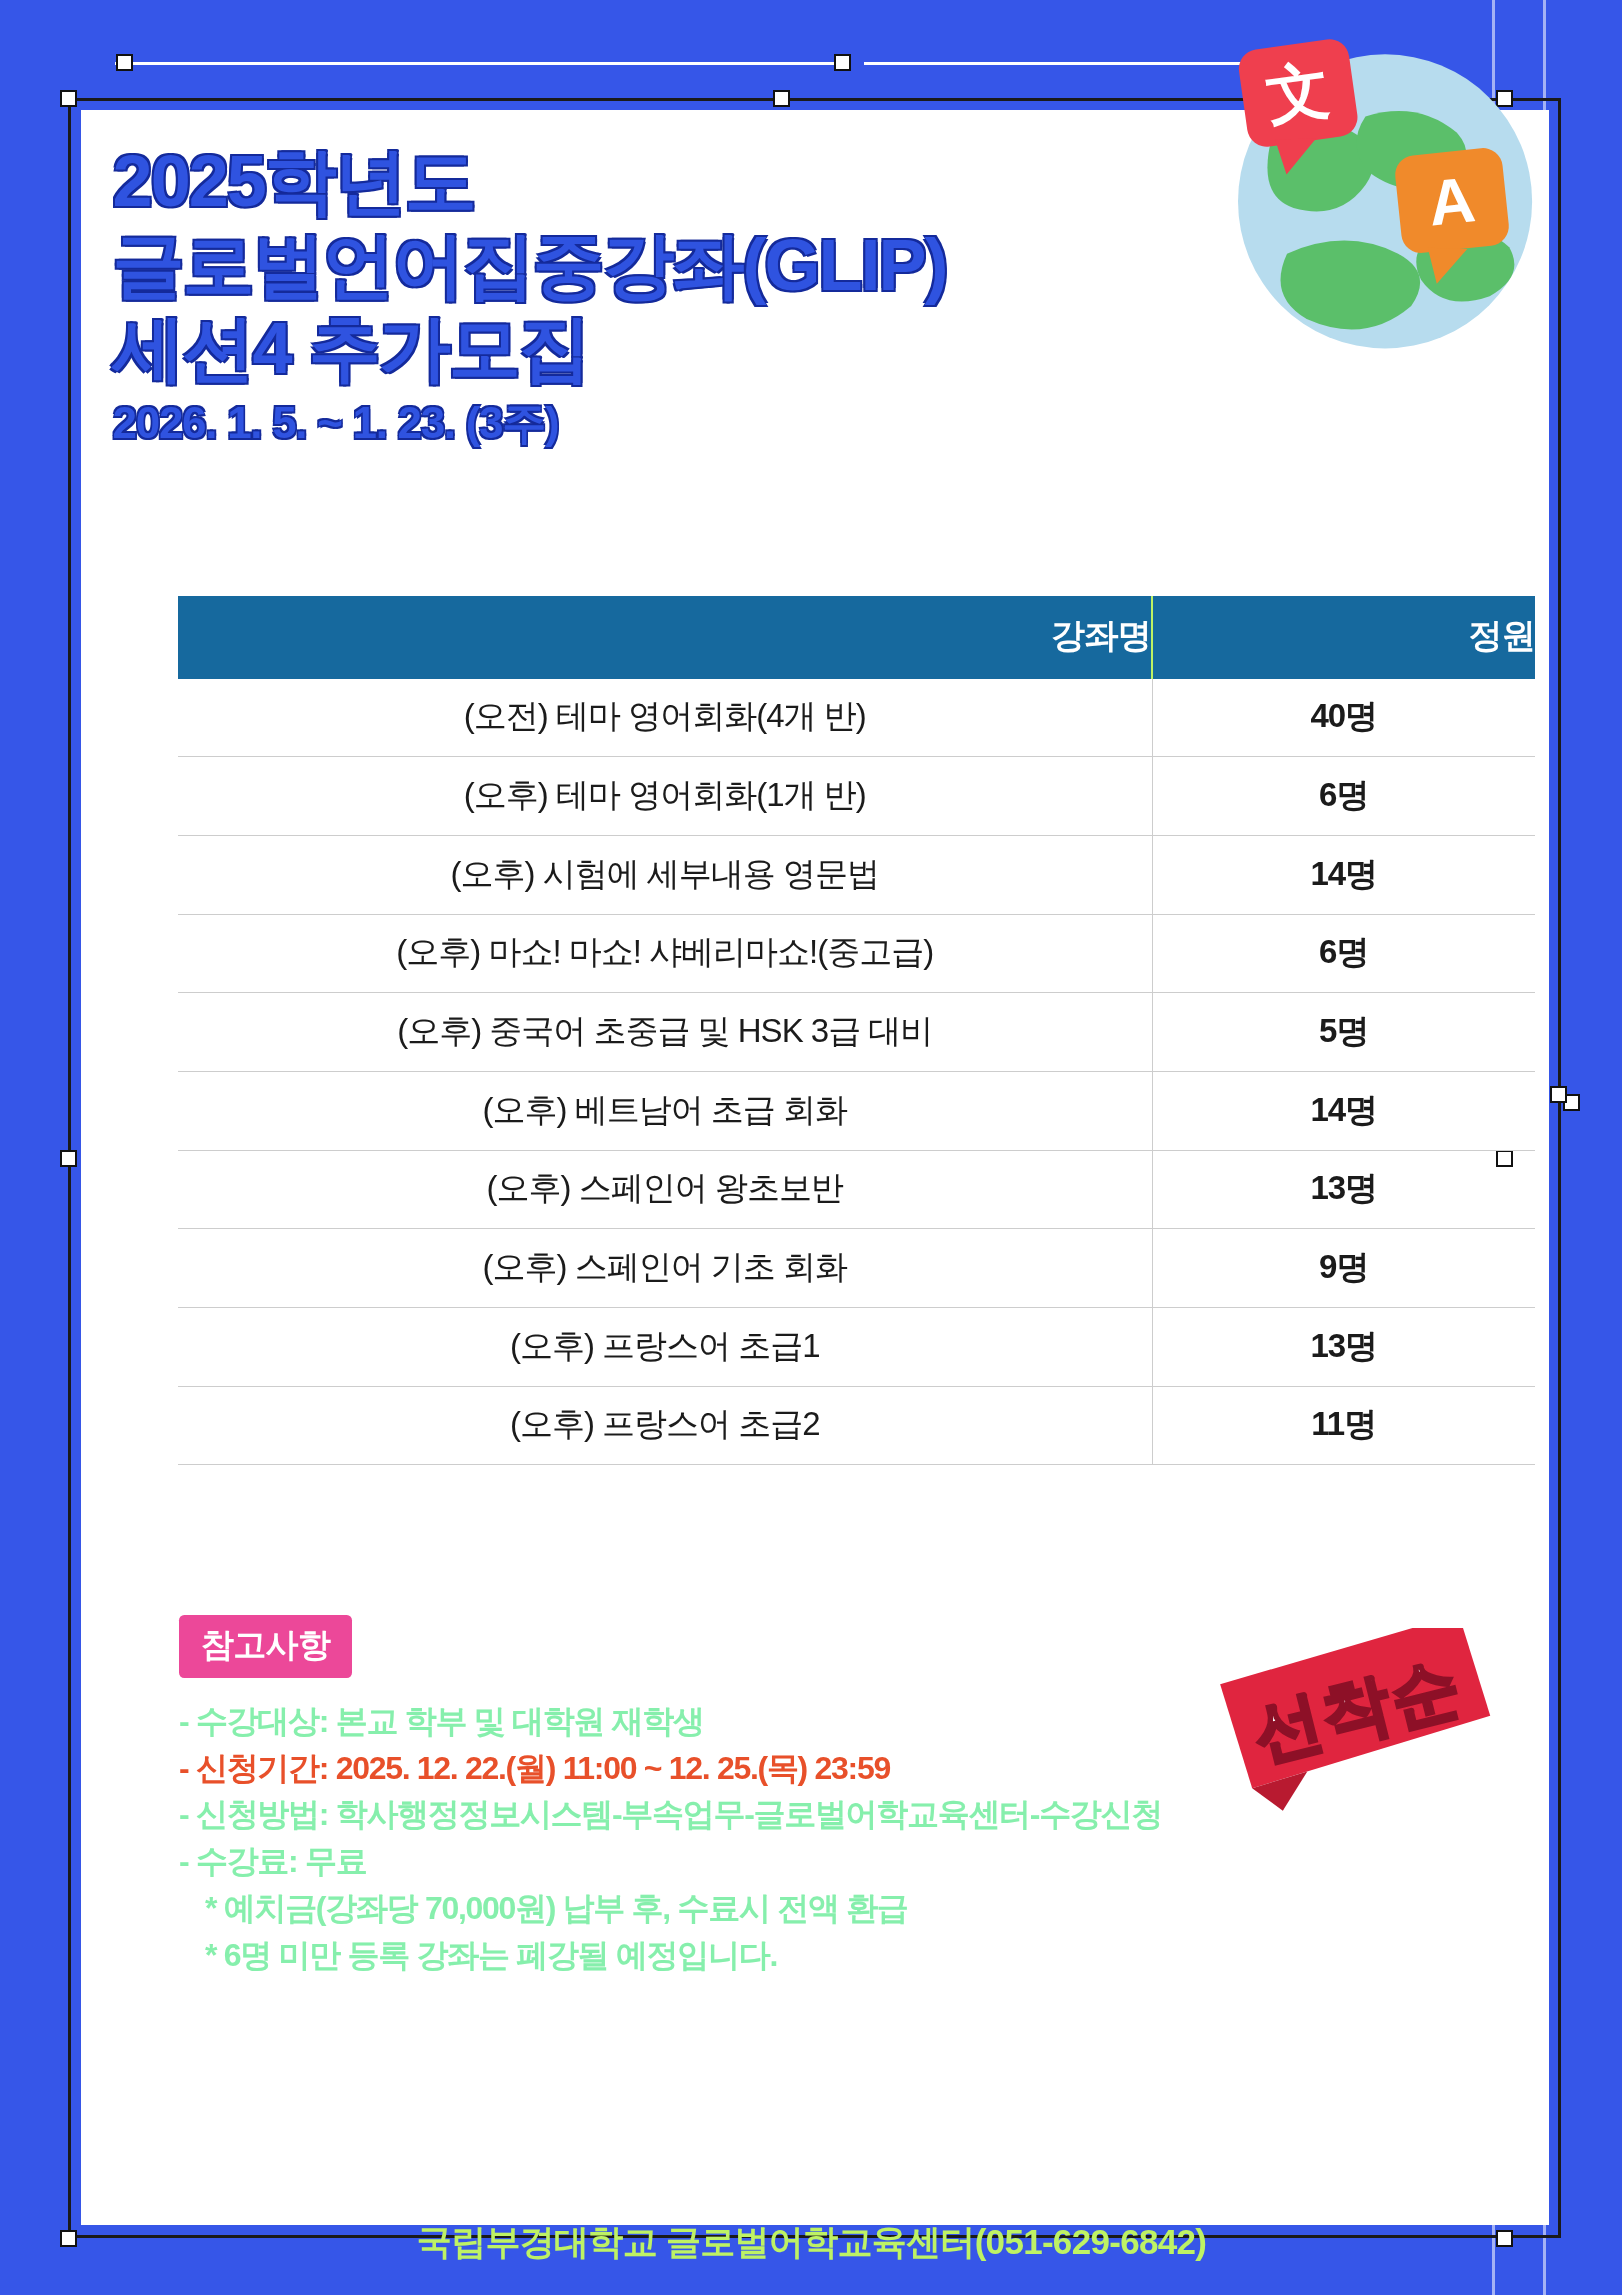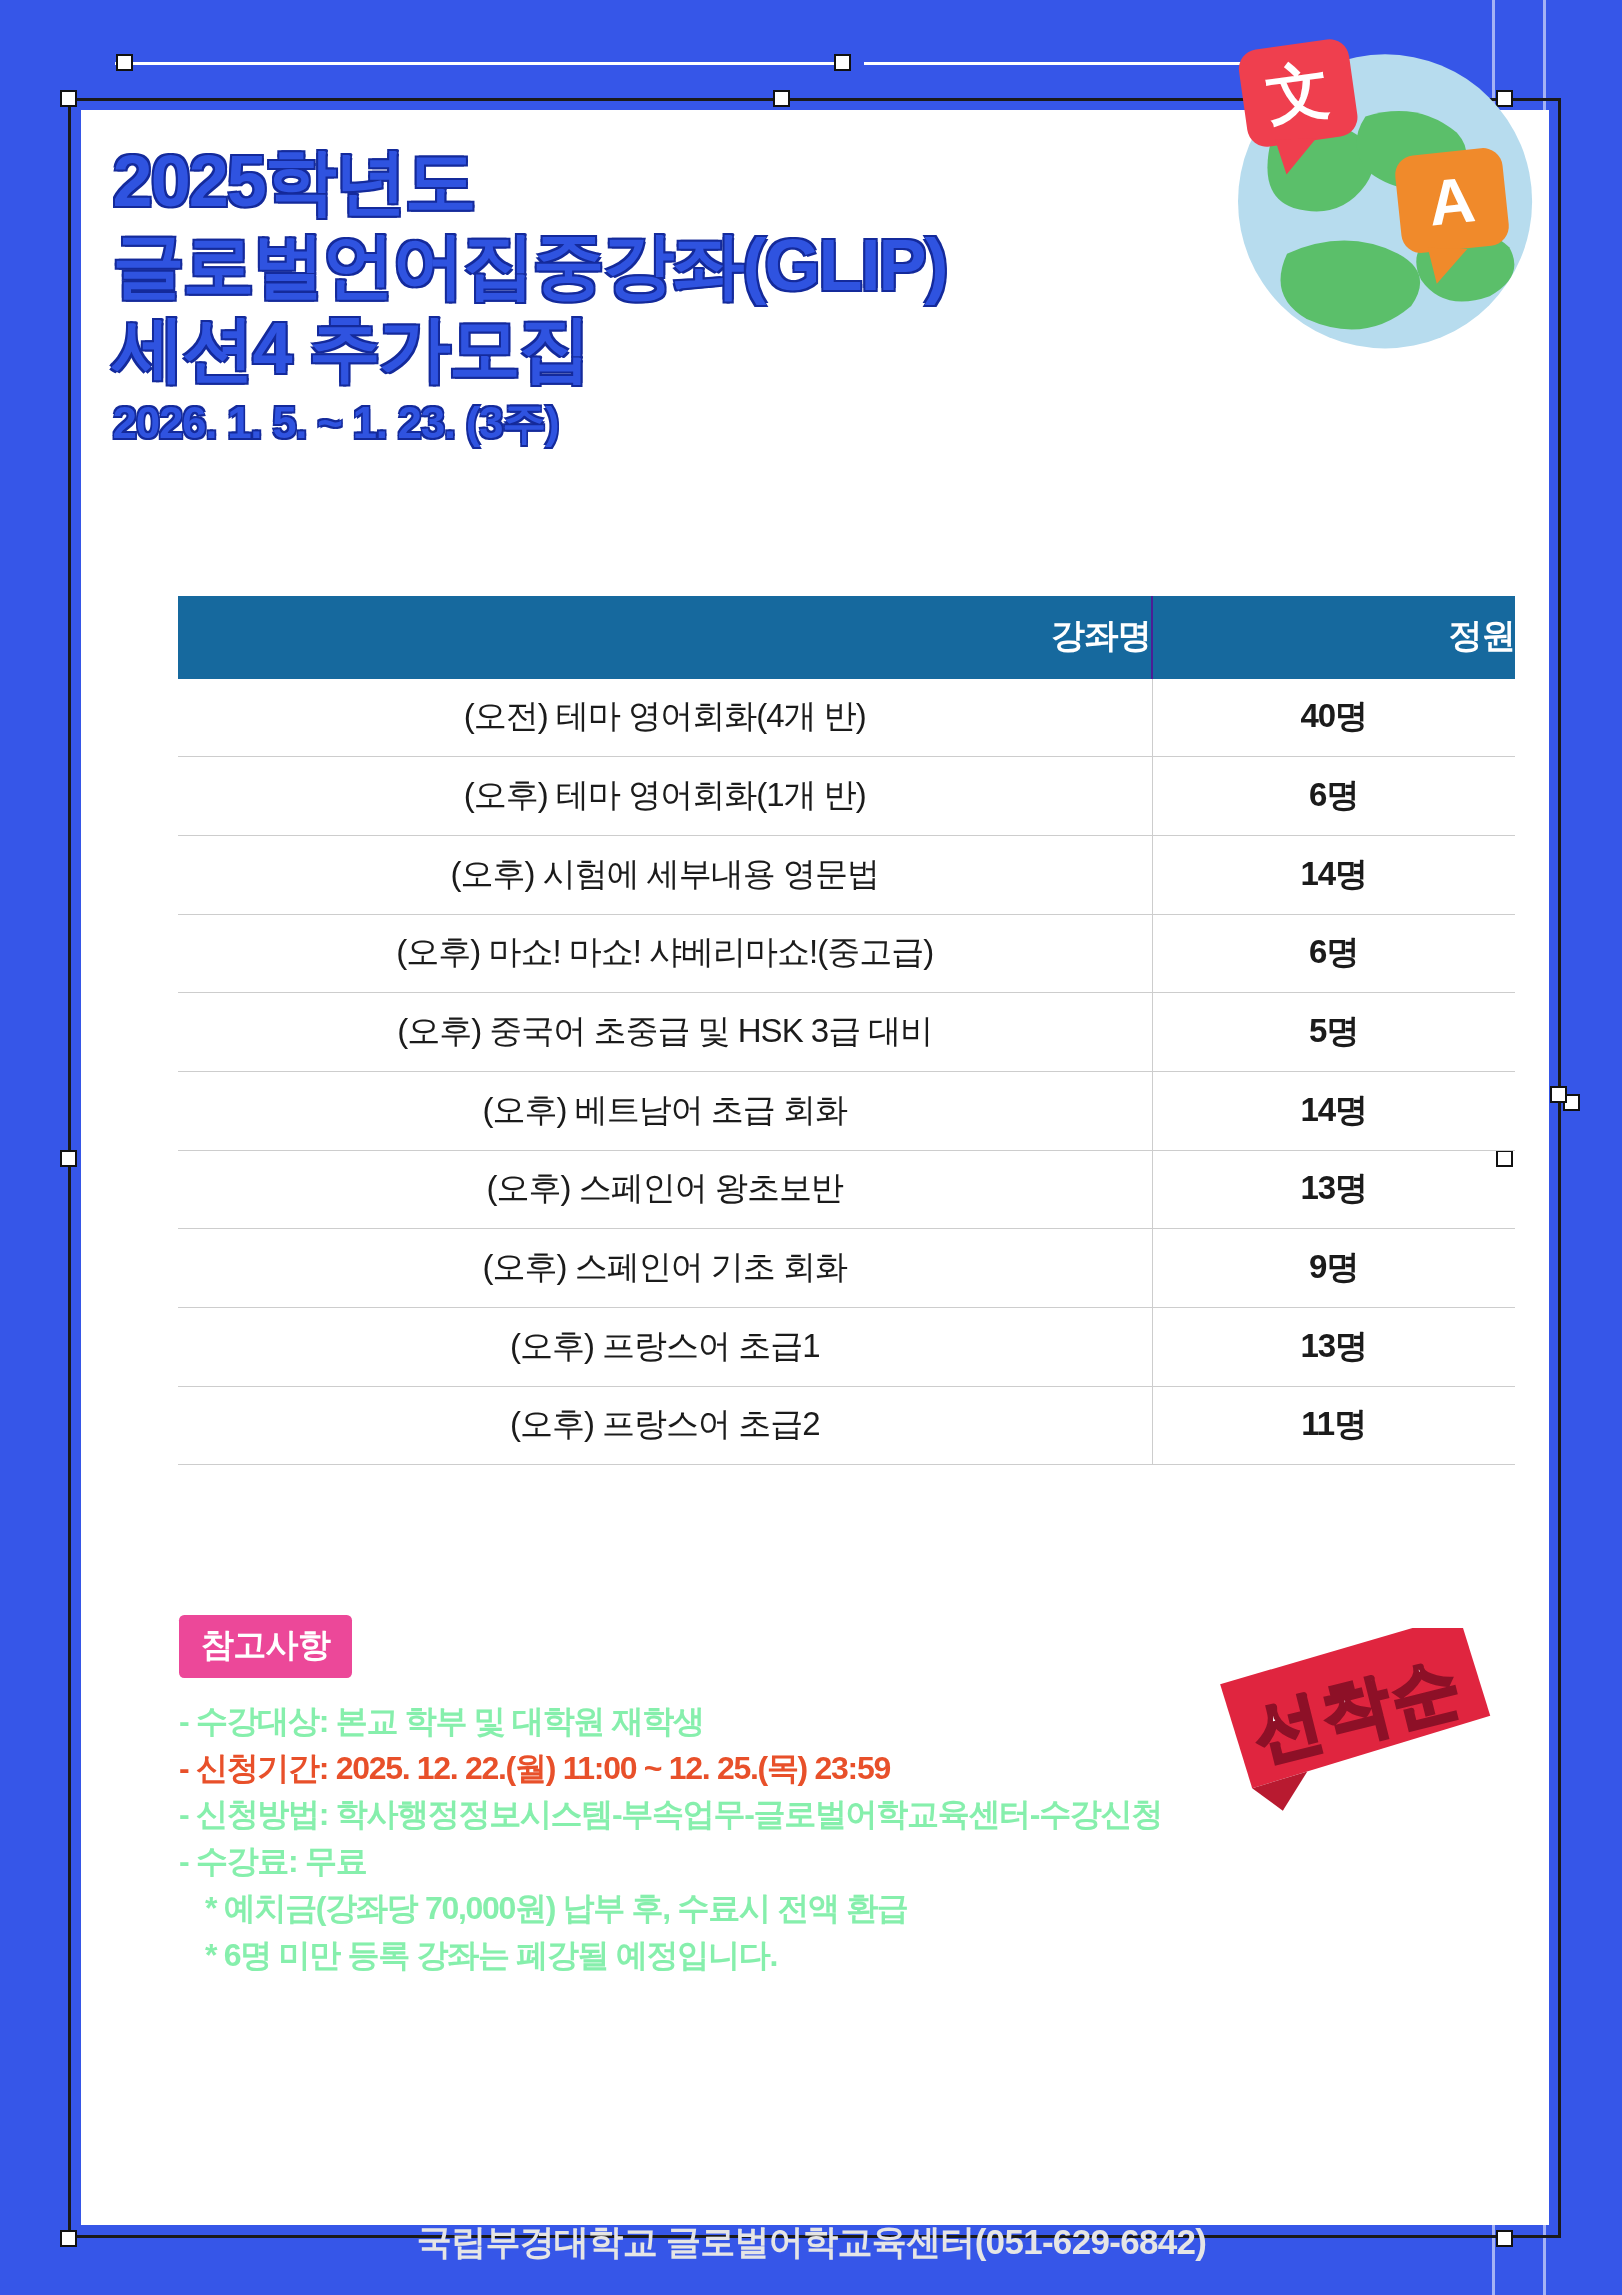--- a/index.html
+++ b/index.html
@@ -137,21 +137,21 @@
   table.courses th {
     background: #16699e;
     color: #ffffff;
     font-size: 34px;
     font-weight: 700;
     padding: 17px 0 19.6px 0;
     letter-spacing: -0.7px;
     text-align: right;
   }
   table.courses th.col-name { width: 973px; }
-  table.courses th.col-cap  { width: 362px; border-left: 2px solid #4c1d95;}
+  table.courses th.col-cap  { width: 362px; border-left: 2px solid #bef264; padding-left: 20px;}
   table.courses td {
     font-size: 33px;
     color: #1b1b1b;
     text-align: center;
     padding: 15.7px 0 17px 0;
     border-bottom: 1.3px solid #cdcdcd;
     letter-spacing: -1px;
   }
   table.courses td.cap {
     border-left: 1.3px solid #cdcdcd;
@@ -213,21 +213,21 @@
     line-height: 1.05;
   }
 
   
   .footer {
     position: absolute;
     left: 0;
     bottom: 29px;
     width: 100%;
     text-align: center;
-    color: #e5e5e5;
+    color: #bef264;
     font-size: 35px;
     font-weight: 700;
     letter-spacing: -0.7px;
   }
 </style>
 </head>
 <body>
 
 <div class="poster">
 

